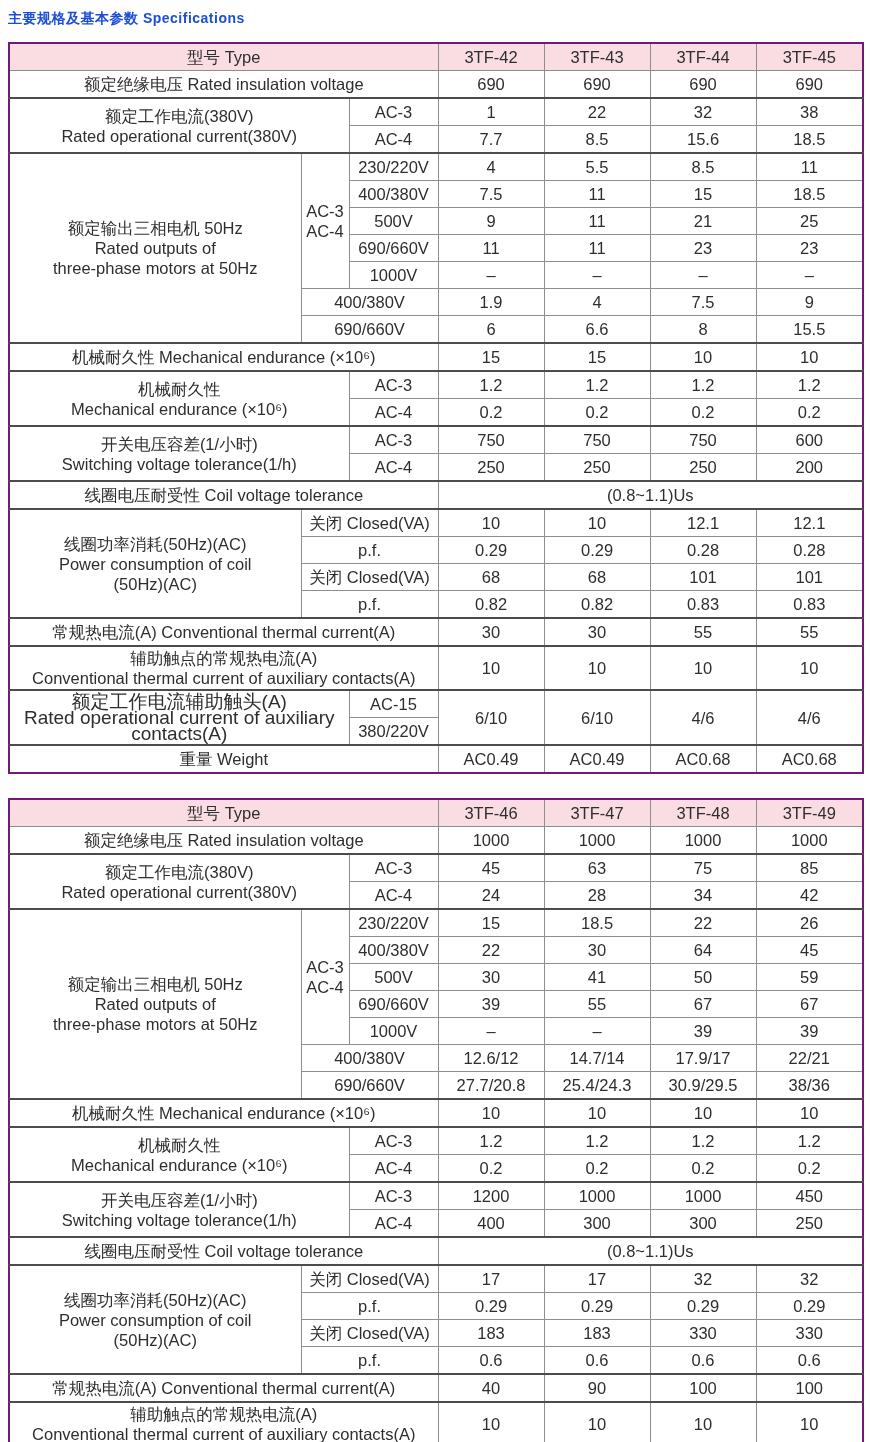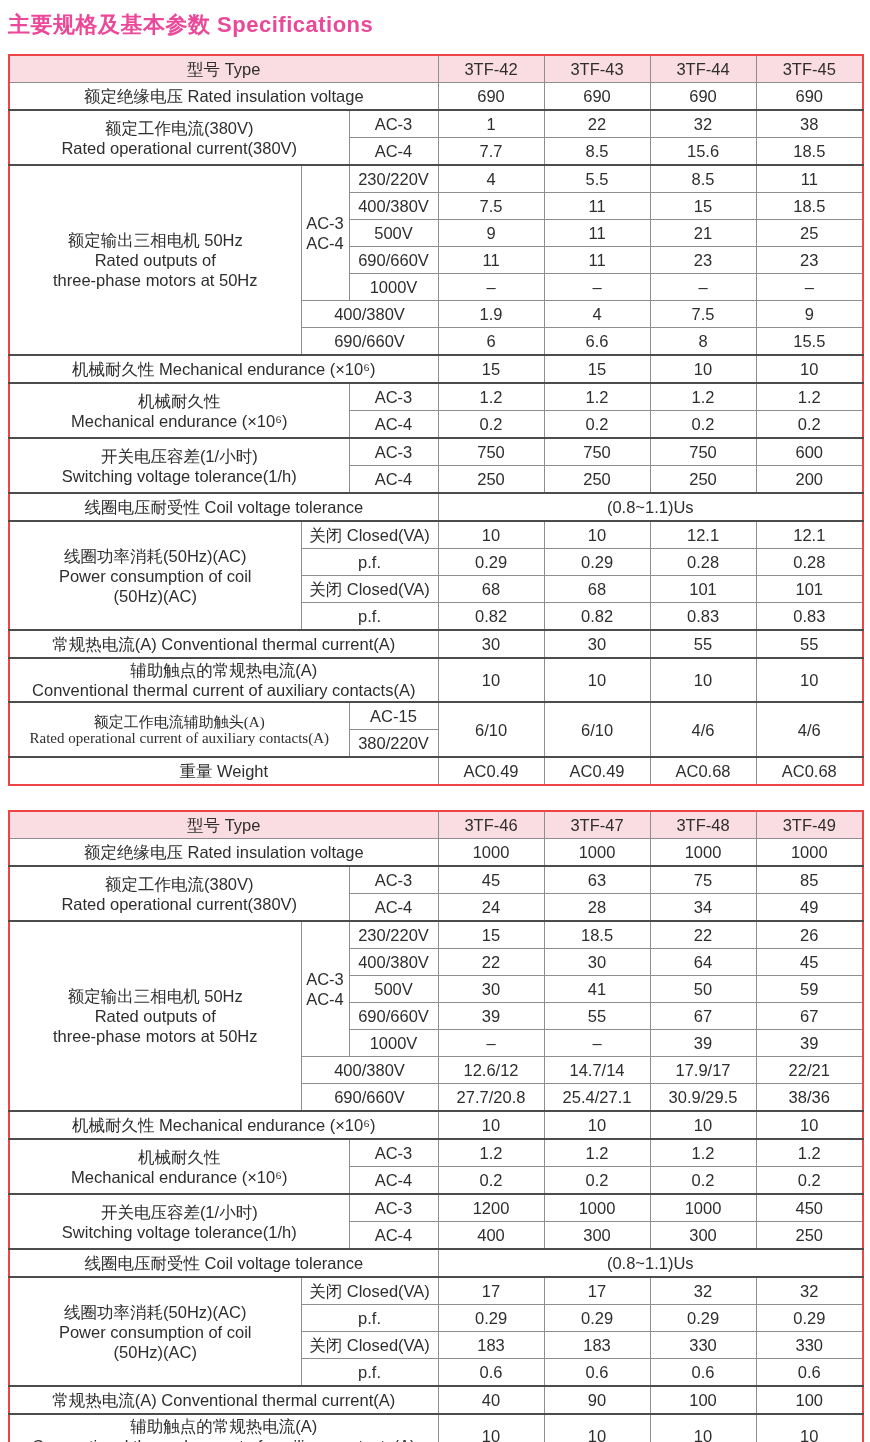--- a/index.html
+++ b/index.html
@@ -2,38 +2,38 @@
 <html><head>
 <meta charset="utf-8">
 <style>
   html,body{margin:0;padding:0;}
   body{
     width:870px;height:1442px;background:#ffffff;overflow:hidden;
     font-family:"Liberation Sans","DejaVu Sans",sans-serif;
     -webkit-font-smoothing:antialiased;
   }
   .title{
-    color:#ec4899;font-weight:bold;font-size:22px;
+    color:#1d4ed8;font-weight:bold;font-size:14px;
     margin:10px 0 0 8px;letter-spacing:0.5px;
   }
   table.spec{
     border-collapse:collapse;table-layout:fixed;
     width:854px;margin:14px 0 0 8px;
-    border:2px solid #ef4444;
+    border:2px solid #701a75;
   }
   table.spec td{
     border:1px solid #8e8e8e;
     text-align:center;vertical-align:middle;
     font-size:16.5px;line-height:20px;color:#2e2e2e;
     height:24px;padding:1px 2px;overflow:hidden;
     word-break:break-word;
   }
   table.spec tr.sep td{border-top:2px solid #4c4c4c;}
   table.spec tr.head td{background:#fadde3;}
-  table.spec td.small{font-size:15px;line-height:16px;font-family:Liberation Serif, serif;}
+  table.spec td.small{font-size:19px;line-height:16px;}
   #table2{margin-top:24px;}
 </style>
 </head>
 <body>
 
 <div class="title">主要规格及基本参数 Specifications</div>
 
 <table class="spec" id="table1">
   <colgroup>
     <col style="width:292px">
@@ -261,21 +261,21 @@
         <td>45</td>
         <td>63</td>
         <td>75</td>
         <td>85</td>
       </tr>
       <tr>
         <td>AC-4</td>
         <td>24</td>
         <td>28</td>
         <td>34</td>
-        <td>49</td>
+        <td>42</td>
       </tr>
       <tr class="sep">
         <td rowspan="7">额定输出三相电机 50Hz<br>Rated outputs of<br>three-phase motors at 50Hz</td>
         <td rowspan="5">AC-3<br>AC-4</td>
         <td>230/220V</td>
         <td>15</td>
         <td>18.5</td>
         <td>22</td>
         <td>26</td>
       </tr>
@@ -310,21 +310,21 @@
       <tr>
         <td colspan="2">400/380V</td>
         <td>12.6/12</td>
         <td>14.7/14</td>
         <td>17.9/17</td>
         <td>22/21</td>
       </tr>
       <tr>
         <td colspan="2">690/660V</td>
         <td>27.7/20.8</td>
-        <td>25.4/27.1</td>
+        <td>25.4/24.3</td>
         <td>30.9/29.5</td>
         <td>38/36</td>
       </tr>
       <tr class="sep">
         <td colspan="3">机械耐久性 Mechanical endurance (×10⁶)</td>
         <td>10</td>
         <td>10</td>
         <td>10</td>
         <td>10</td>
       </tr>

